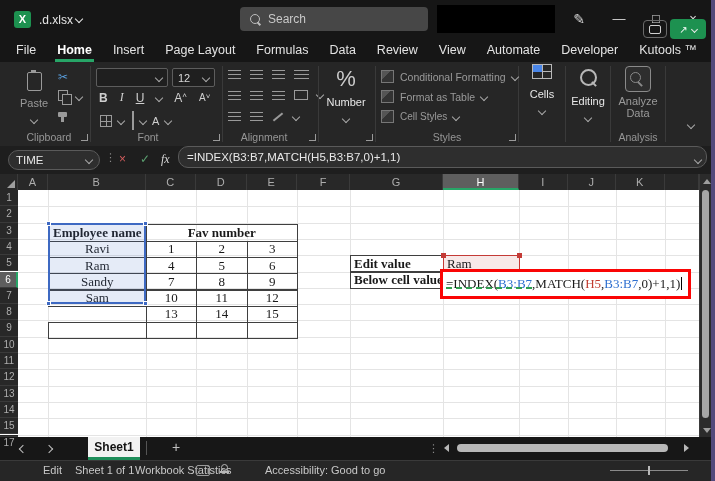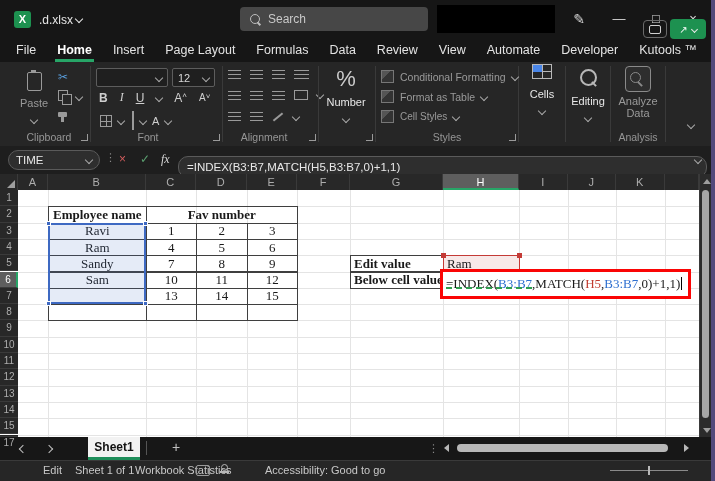--- a/index.html
+++ b/index.html
@@ -63,21 +63,21 @@
   
   .fbox{background:#2e2e2e;border:1px solid #5a5a5a;border-radius:10px;box-sizing:border-box;color:#e8e8e8;font-size:11.5px;display:flex;align-items:center;}
   
   .colhdr{position:absolute;top:174px;height:16px;background:#282828;color:#adadad;font-size:11px;text-align:center;line-height:16px;border-right:1px solid #3a3a3a;box-sizing:border-box;}
   .colhdr.sel{background:#5e5e5e;color:#fff;border-bottom:2px solid #27a567;}
   .rowhdr{position:absolute;left:0;width:18px;background:#282828;color:#adadad;font-size:10px;text-align:center;border-bottom:1px solid #3a3a3a;box-sizing:border-box;}
   .rowhdr.sel{background:#5e5e5e;color:#fff;border-right:2px solid #27a567;}
   .gl{position:absolute;background:#e4e4e4;}
   .cell{position:absolute;font-family:"Liberation Serif",serif;font-size:13px;color:#1a1a1a;box-sizing:border-box;display:flex;align-items:center;}
   .cell.b{font-weight:bold;}
-  .cell.center{justify-content:center;}
+  .cell.center{justify-content:center;margin-top:18px;}
   .cell.bordered{border:1px solid #3f3f3f;}
   .handle{position:absolute;width:5px;height:5px;box-sizing:border-box;}
   
   .sheettab{background:#f2f2f2;color:#111;font-weight:bold;font-size:12px;display:flex;align-items:center;justify-content:center;border-bottom:3px solid #1e8e5a;box-sizing:border-box;}
   .sbtxt{color:#c8c8c8;font-size:11px;white-space:nowrap;padding-left:31px;}
   .tri{width:0;height:0;position:absolute;}
 </style>
 </head>
 <body>
 
@@ -230,21 +230,21 @@
 
   <div class="abs" id="formulabar">
     <div class="abs fbox" style="left:8px;top:4px;width:92px;height:20px;padding:0 7px;justify-content:space-between;">
       <span>TIME</span>
       <span class="chev"></span>
     </div>
     <div class="abs" style="left:105px;top:5px;color:#888;font-size:11px;">⋮</div>
     <div class="abs" style="left:119px;top:6px;color:#d05c5c;font-size:12px;">×</div>
     <div class="abs" style="left:140px;top:6px;color:#5a9e6f;font-size:12px;">✓</div>
     <div class="abs" style="left:161px;top:6px;color:#d8d8d8;font-size:12px;font-style:italic;font-family:'Liberation Serif',serif;">fx</div>
-    <div class="abs fbox" style="left:178px;top:10px;width:529px;height:22px;padding:0 8px;">
+    <div class="abs fbox" style="left:178px;top:0;width:529px;height:22px;padding:0 8px;">
       <span style="font-size:11.5px;">=INDEX(B3:B7,MATCH(H5,B3:B7,0)+1,1)</span>
     </div>
     <span class="abs chev" style="left:695px;top:11px;"></span>
   </div>
 
   <div class="abs" style="left:0;top:174px;width:18px;height:16px;background:#282828;border-right:1px solid #3a3a3a;box-sizing:border-box;">
     <div class="tri" style="right:2px;bottom:2px;border-left:8px solid transparent;border-bottom:8px solid #9e9e9e;"></div>
   </div>
   <div id="grid-root"></div>
 

